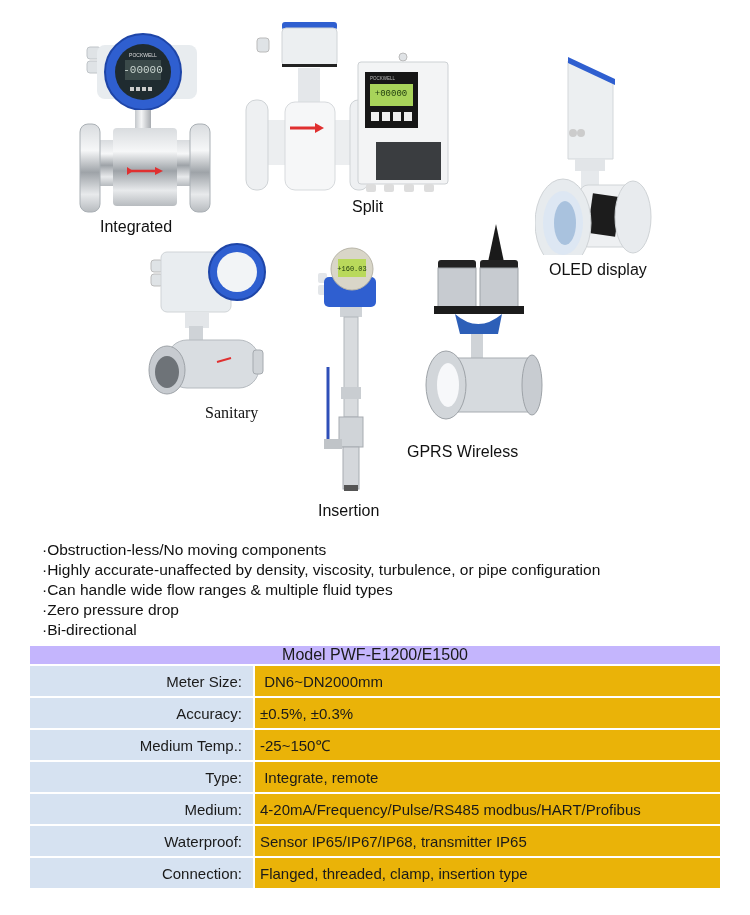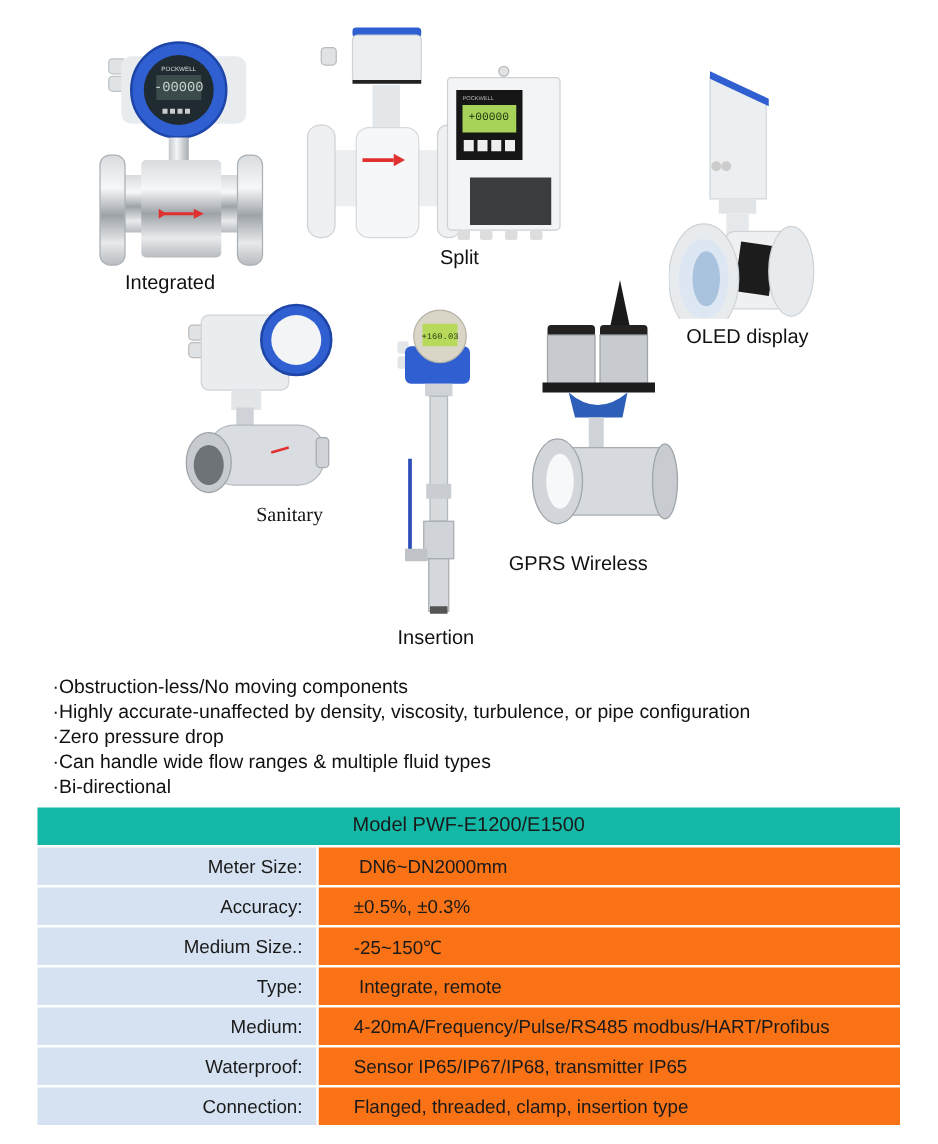--- a/index.html
+++ b/index.html
@@ -6,27 +6,27 @@
   body { width:750px; height:915px; position:relative; overflow:hidden;
          font-family:"Liberation Sans", sans-serif; color:#111; }
   .caption { position:absolute; font-size:16px; color:#111; white-space:nowrap; }
   .product { position:absolute; }
   svg { display:block; }
 
   .features { position:absolute; left:42px; top:540px; font-size:15.5px; line-height:20px; color:#111; }
   .features .feat { white-space:nowrap; }
 
   .spec-table { position:absolute; left:30px; top:646px; width:690px; }
-  .spec-header { height:30px; background:#14b8a6; color:#1a1a1a; font-size:16px;
+  .spec-header { height:18px; background:#c4b5fd; color:#1a1a1a; font-size:16px;
                  display:flex; align-items:center; justify-content:center; }
   .spec-row { display:flex; height:30px; margin-top:2px; font-size:15px; }
   .spec-label { width:223px; background:#d6e2f1; text-align:right; padding-right:11px;
                 box-sizing:border-box; display:flex; align-items:center; justify-content:flex-end; color:#1a1a1a; }
-  .spec-value { flex:1; margin-left:2px; background:#f97316; display:flex; align-items:center;
-                padding-left:28px; box-sizing:border-box; color:#1a1a1a; white-space:nowrap; }
+  .spec-value { flex:1; margin-left:2px; background:#eab308; display:flex; align-items:center;
+                padding-left:5px; box-sizing:border-box; color:#1a1a1a; white-space:nowrap; }
 </style>
 </head>
 <body>
 
 <div class="product" style="left:75px;top:25px;">
   <svg width="140" height="195" viewBox="0 0 140 195">
     <defs>
       <linearGradient id="steel" x1="0" y1="0" x2="0" y2="1">
         <stop offset="0" stop-color="#d9dcdf"></stop>
           <stop offset="0.3" stop-color="#f6f7f8"></stop>
@@ -176,38 +176,38 @@
     <ellipse cx="112" cy="163" rx="10" ry="30" fill="#c8ccd1" stroke="#9ea3a8"></ellipse>
     <ellipse cx="26" cy="163" rx="20" ry="34" fill="#d2d6da" stroke="#9ea3a8"></ellipse>
     <ellipse cx="28" cy="163" rx="11" ry="22" fill="#f7f8fa"></ellipse>
   </svg>
 </div>
 <div class="caption" style="left:407px;top:443px;">GPRS Wireless</div>
 
 <div class="features">
   <div class="feat">·Obstruction-less/No moving components</div>
   <div class="feat">·Highly accurate-unaffected by density, viscosity, turbulence, or pipe configuration</div>
+  <div class="feat">·Can handle wide flow ranges &amp; multiple fluid types</div>
   <div class="feat">·Zero pressure drop</div>
-  <div class="feat">·Can handle wide flow ranges &amp; multiple fluid types</div>
   <div class="feat">·Bi-directional</div>
 </div>
 
 <div class="spec-table">
   <div class="spec-header">Model PWF-E1200/E1500</div>
 
   <div class="spec-row">
     <div class="spec-label">Meter Size:</div>
     <div class="spec-value" style="white-space:pre;"> DN6~DN2000mm</div>
   </div>
   <div class="spec-row">
     <div class="spec-label">Accuracy:</div>
     <div class="spec-value">±0.5%, ±0.3%</div>
   </div>
   <div class="spec-row">
-    <div class="spec-label">Medium Size.:</div>
+    <div class="spec-label">Medium Temp.:</div>
     <div class="spec-value">-25~150℃</div>
   </div>
   <div class="spec-row">
     <div class="spec-label">Type:</div>
     <div class="spec-value" style="white-space:pre;"> Integrate, remote</div>
   </div>
   <div class="spec-row">
     <div class="spec-label">Medium:</div>
     <div class="spec-value">4-20mA/Frequency/Pulse/RS485 modbus/HART/Profibus</div>
   </div>

